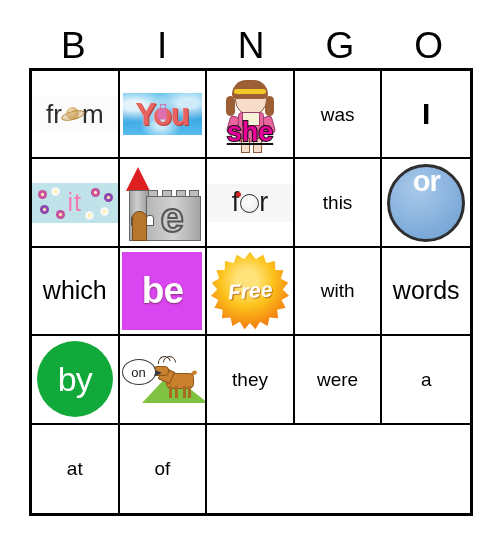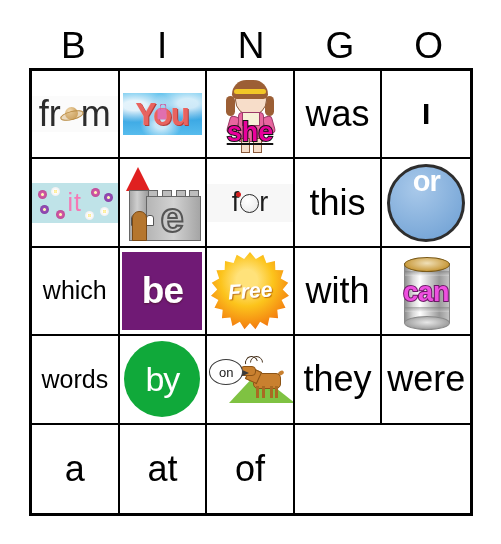--- a/index.html
+++ b/index.html
@@ -63,21 +63,21 @@
     overflow: hidden;
     display: flex;
     align-items: center;
     justify-content: center;
     background: #ffffff;
   }
   .cell:nth-child(5n) { border-right: none; }
   .cell:nth-child(n+21) { border-bottom: none; }
 
   .plain-word {
-    font-size: 36px;
+    font-size: 19px;
     color: #000000;
     line-height: 1;
     text-align: center;
     padding: 0 2px;
     white-space: nowrap;
   }
   .plain-word.small { font-size: 25px; }
   .bold-i {
     font-size: 30px;
     font-weight: bold;
@@ -89,21 +89,21 @@
   .from-wrap {
     position: relative;
     width: 100%;
     height: 36px;
     background: #fbfbfb;
     display: flex;
     align-items: center;
     justify-content: center;
   }
   .from-text {
-    font-size: 36px;
+    font-size: 26px;
     color: #2c2c2c;
     letter-spacing: 0px;
     white-space: nowrap;
     line-height: 1;
   }
   .planet {
     position: relative;
     display: inline-block;
     width: 20px;
     height: 18px;
@@ -398,21 +398,21 @@
     font-weight: bold;
     color: #ffffff;
     line-height: 1;
     letter-spacing: -1px;
   }
 
   
   .be-box {
     position: relative;
     width: 80px; height: 78px;
-    background: #701a75;
+    background: #d946ef;
     display: flex;
     align-items: center;
     justify-content: center;
     overflow: hidden;
   }
   .splat {
     position: absolute;
     left: 50%; top: 50%;
     transform: translate(-50%,-50%);
     width: 74px; height: 68px;
@@ -750,28 +750,20 @@
       <div class="star-badge">
         <span class="star-shape"></span>
         <span class="free-text">Free</span>
       </div>
     </div>
 
     <div class="cell">
       <span class="plain-word">with</span>
     </div>
 
-    <div class="cell">
-      <div class="can-wrap">
-        <span class="can-body"></span>
-        <span class="can-bottom"></span>
-        <span class="can-top"></span>
-        <span class="can-text">can</span>
-      </div>
-    </div>
 
     <div class="cell">
       <span class="plain-word small">words</span>
     </div>
 
 
     <div class="cell">
       <div class="by-circle">
         <span class="by-text">by</span>
       </div>

